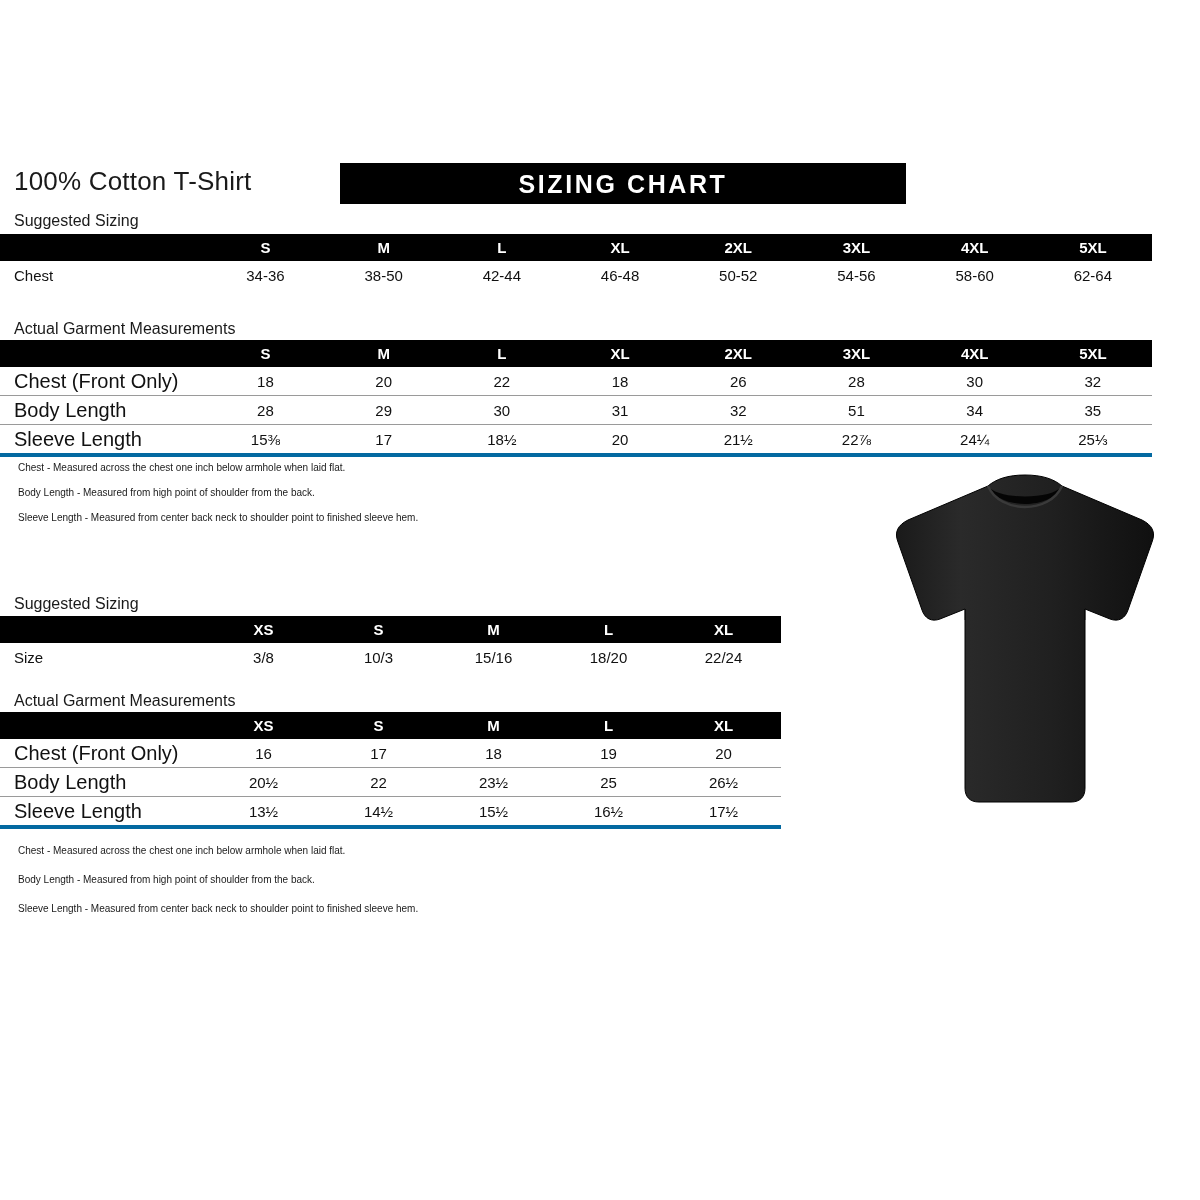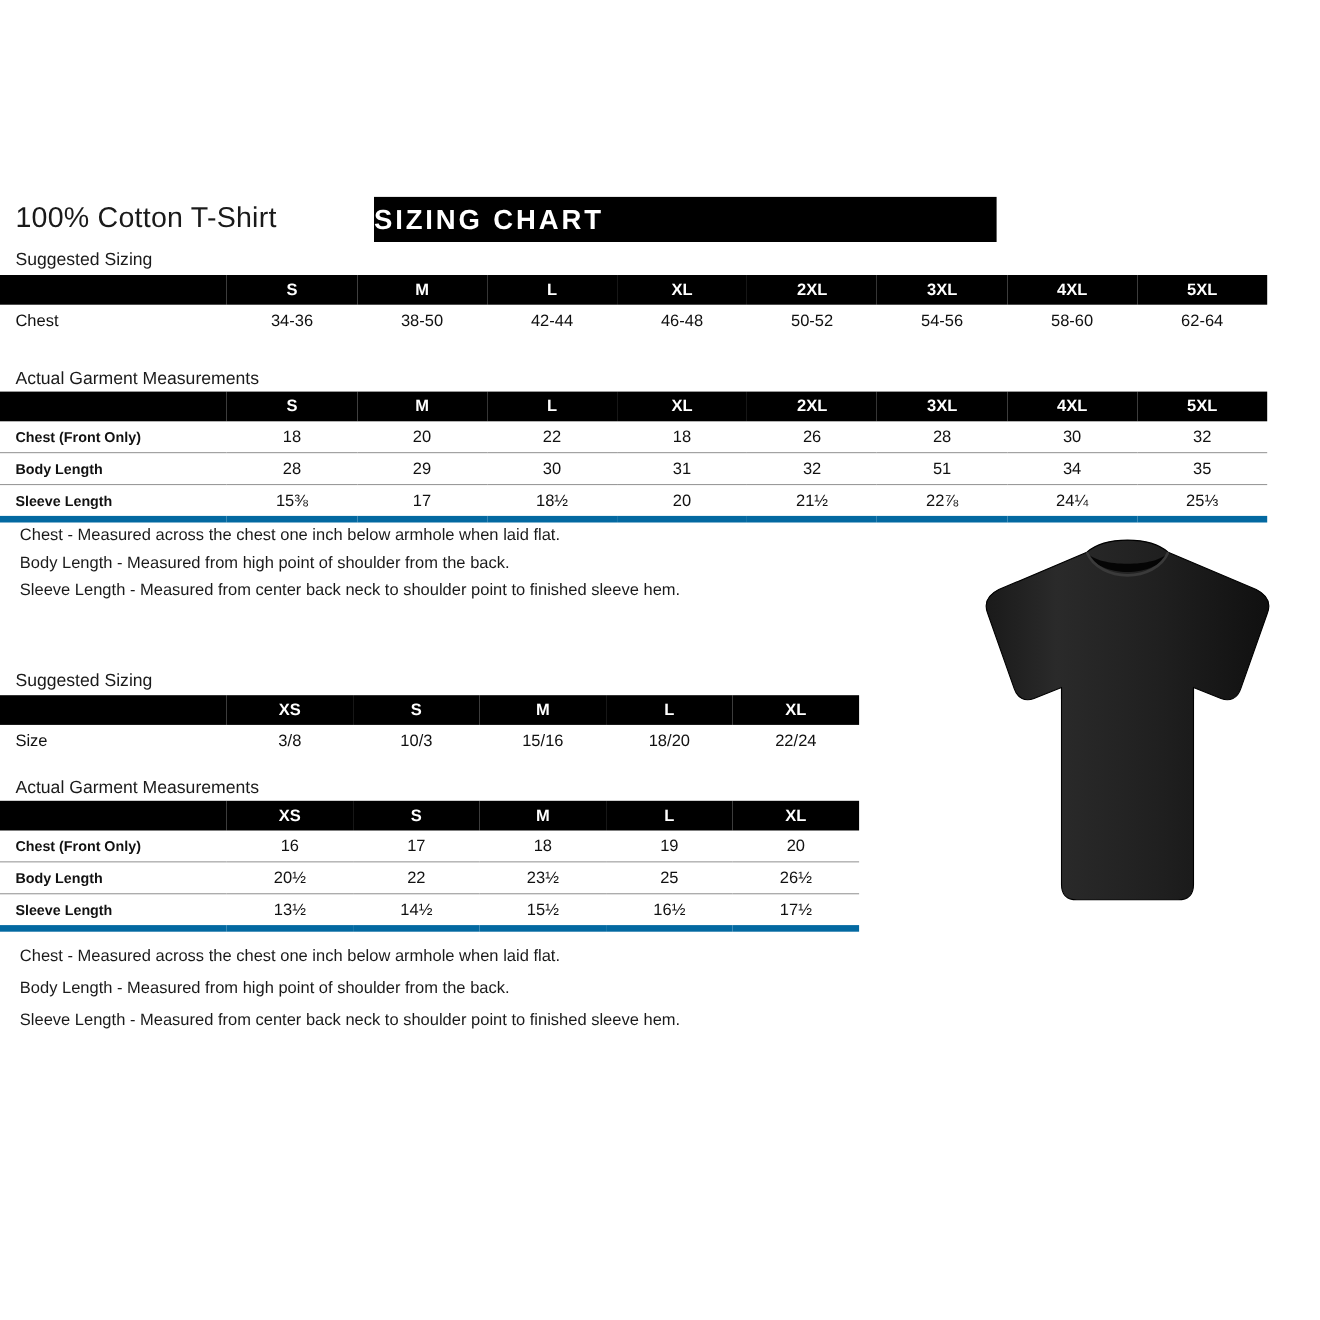--- a/index.html
+++ b/index.html
@@ -12,21 +12,21 @@
     height: 1200px;
     position: relative;
     font-family: "Liberation Sans", sans-serif;
     color: #111111;
     overflow: hidden;
   }
 
   .sheet {
     position: absolute;
     left: 0;
-    top: 16px;
+    top: 0;
     width: 1200px;
     height: 991px;
   }
 
   
   .adult-title {
     position: absolute;
     left: 14px;
     top: 166px;
     font-size: 26px;
@@ -41,20 +41,21 @@
     top: 163px;
     width: 566px;
     height: 41px;
     background: #000000;
   }
   .sizing-banner span {
     position: absolute;
     left: 0;
     right: 0;
     top: 7px;
+    text-align: center;
     color: #ffffff;
     font-size: 25px;
     font-weight: 700;
     letter-spacing: 2.6px;
   }
 
   .sublabel {
     position: absolute;
     left: 14px;
     font-size: 16px;
@@ -93,32 +94,32 @@
   .tbl .hdr td.rowlabel {
     background: #000000;
   }
   .tbl.bordered td {
     border-bottom: 1px solid #9a9a9a;
   }
   .tbl.bordered .hdr td {
     border-bottom: none;
   }
   .tbl.bordered tr:last-child td {
-    border-bottom: 6px solid #0369a1;
+    border-bottom: 4px solid #0369a1;
   }
   .tbl.bordered td.rowlabel {
-    font-weight: 700;
-    font-size: 13px;
+    font-weight: 400;
+    font-size: 20px;
   }
 
   
   .note {
     position: absolute;
     left: 18px;
-    font-size: 15px;
+    font-size: 10px;
     color: #1a1a1a;
     white-space: nowrap;
   }
 
   
   .youth-title {
     position: absolute;
     left: 12px;
     top: 552px;
     font-size: 26px;

